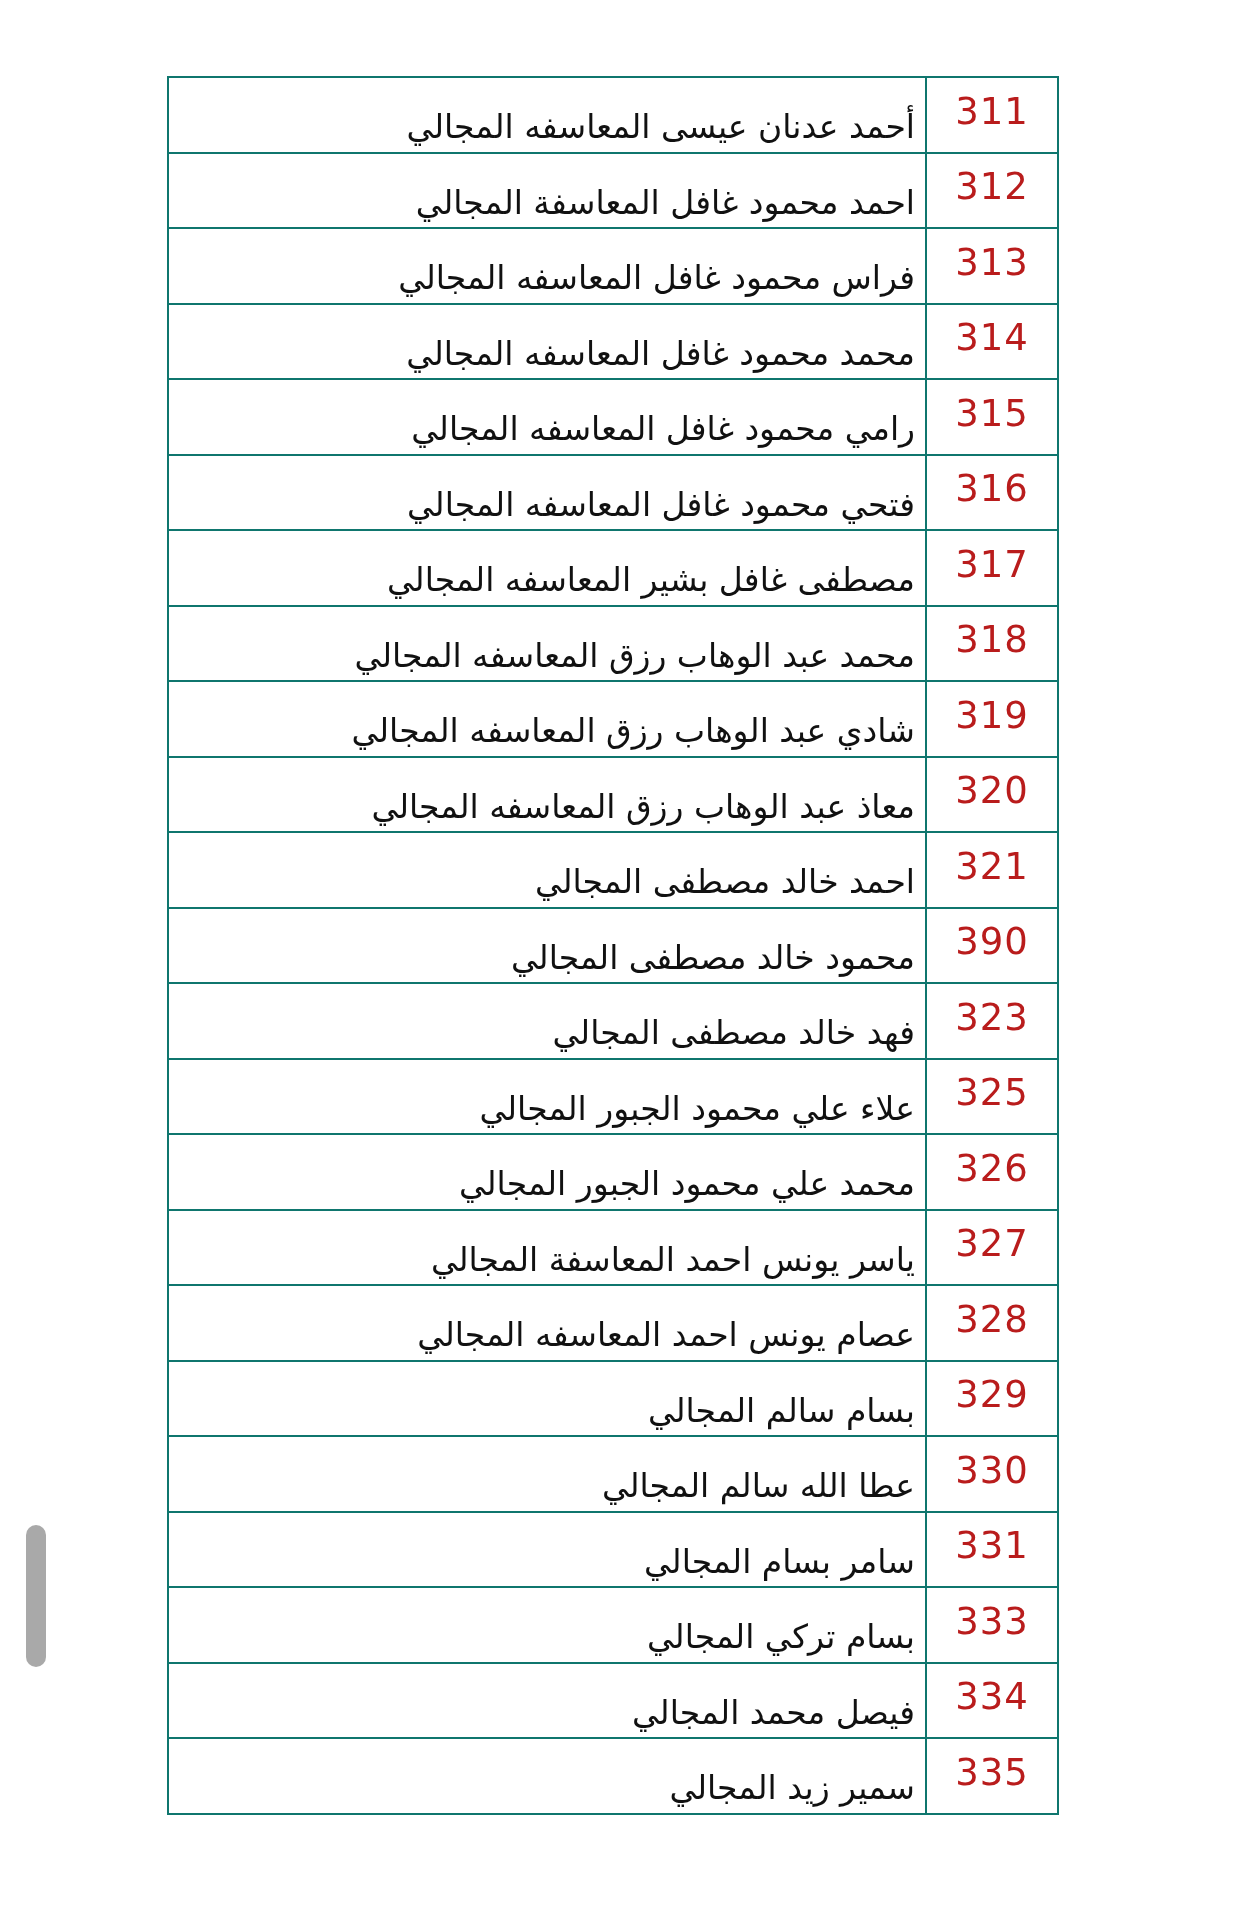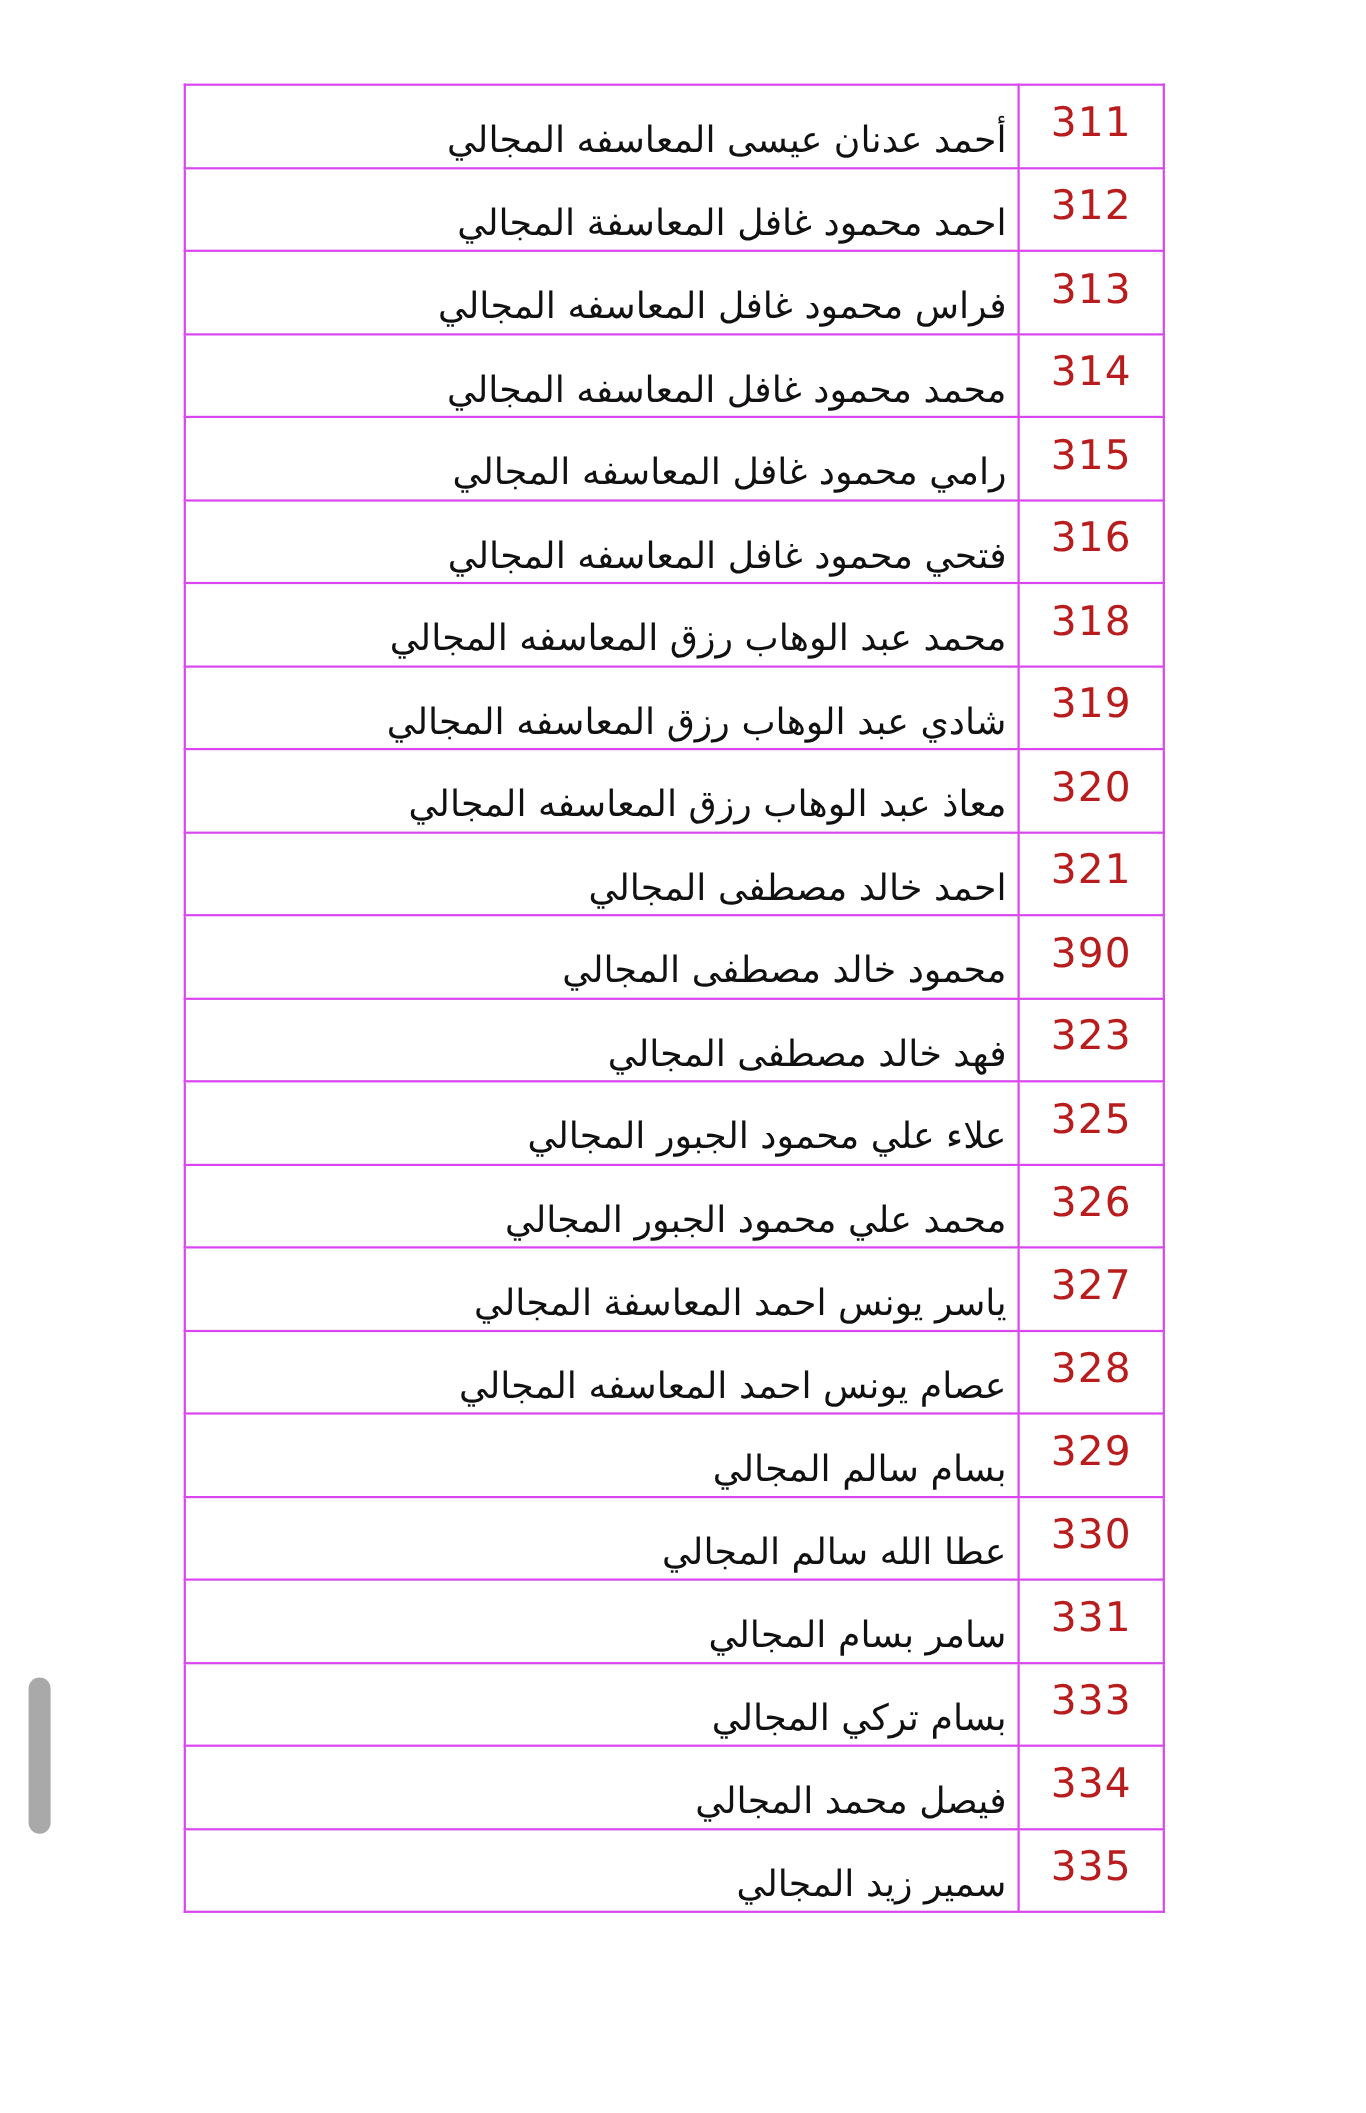--- a/index.html
+++ b/index.html
@@ -17,21 +17,21 @@
   }
   table.roster {
     position: absolute;
     left: 167px;
     top: 76px;
     width: 868px;
     border-collapse: collapse;
     table-layout: fixed;
   }
   table.roster td {
-    border: 2px solid #d946ef;
+    border: 2px solid #0f766e;
     height: 64.5px;
     overflow: hidden;
     white-space: nowrap;
   }
   td.name-cell {
     width: 736px;
     direction: rtl;
     text-align: right;
     vertical-align: bottom;
     padding: 0 10px 6px 10px;
@@ -81,20 +81,24 @@
           <td class="name-cell">محمد محمود غافل المعاسفه المجالي</td>
           <td class="num-cell">314</td>
         </tr>
         <tr>
           <td class="name-cell">رامي محمود غافل المعاسفه المجالي</td>
           <td class="num-cell">315</td>
         </tr>
         <tr>
           <td class="name-cell">فتحي محمود غافل المعاسفه المجالي</td>
           <td class="num-cell">316</td>
+        </tr>
+        <tr>
+          <td class="name-cell">مصطفى غافل بشير المعاسفه المجالي</td>
+          <td class="num-cell">317</td>
         </tr>
         <tr>
           <td class="name-cell">محمد عبد الوهاب رزق المعاسفه المجالي</td>
           <td class="num-cell">318</td>
         </tr>
         <tr>
           <td class="name-cell">شادي عبد الوهاب رزق المعاسفه المجالي</td>
           <td class="num-cell">319</td>
         </tr>
         <tr>

